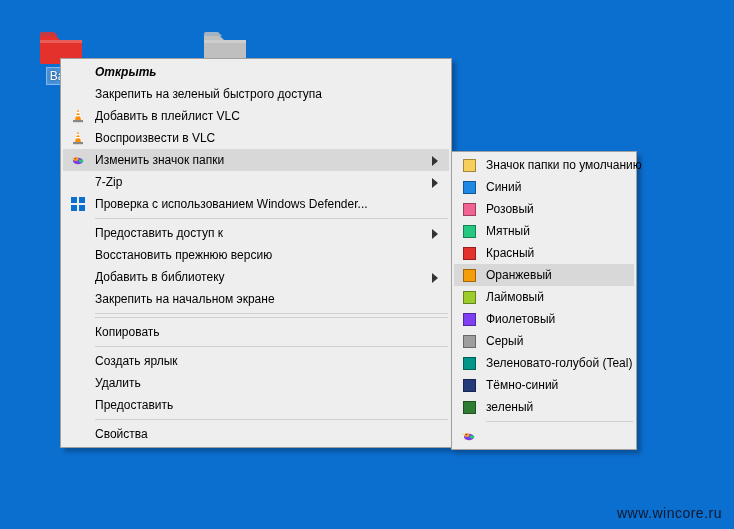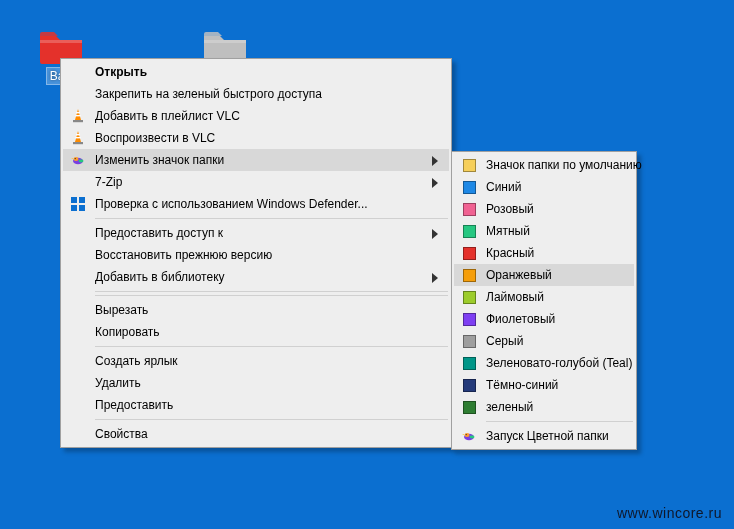--- a/index.html
+++ b/index.html
@@ -50,21 +50,21 @@
   .menu .item {
     display: flex;
     align-items: center;
     height: 22px;
     padding: 0 30px 0 32px;
     position: relative;
     white-space: nowrap;
     cursor: default;
   }
   .menu .item.hover { background: #d8d8d8; }
-  .menu .item.bold { font-weight: 600; }
+  .menu .item.bold { font-weight: 600; font-style: italic; }
   .menu .sep {
     height: 1px; margin: 3px 1px 3px 32px;
     background: #d0d0d0;
   }
   .menu .item .mi-icon {
     position: absolute; left: 6px; top: 2px;
     width: 18px; height: 18px;
     display: flex; align-items: center; justify-content: center;
   }
   .menu .item .arrow {
@@ -175,25 +175,25 @@
     </div>
     <div class="item">
       <span>Восстановить прежнюю версию</span>
     </div>
     <div class="item">
       <span>Добавить в библиотеку</span>
       <span class="arrow"><svg width="8" height="10" viewBox="0 0 8 10">
           <path d="M1 0 L7 5 L1 10 Z" fill="#333"></path>
         </svg></span>
     </div>
-    <div class="sep"></div>
-    <div class="sep"></div>
-    <div class="item">
-      <span>Вырезать</span>
-    </div>
+    <div class="item">
+      <span>Закрепить на начальном экране</span>
+    </div>
+    <div class="sep"></div>
+    <div class="sep"></div>
     <div class="item">
       <span>Копировать</span>
     </div>
     <div class="sep"></div>
     <div class="item">
       <span>Создать ярлык</span>
     </div>
     <div class="item">
       <span>Удалить</span>
     </div>
@@ -283,17 +283,16 @@
     <div class="item">
       <span class="mi-icon">
         <svg width="16" height="16" viewBox="0 0 16 16">
           <ellipse cx="8" cy="9" rx="5" ry="3.2" fill="#7a3fe0"></ellipse>
           <ellipse cx="6" cy="7" rx="2.5" ry="2" fill="#ff9d2e"></ellipse>
           <circle cx="5.2" cy="6.6" r="0.6" fill="#222"></circle>
           <path d="M3 7 L1 6.5 L3 6 Z" fill="#ffcc33"></path>
           <ellipse cx="11" cy="9" rx="2.5" ry="1.4" fill="#26c781"></ellipse>
         </svg>
       </span>
-      <span>Запуск Цветной папки</span>
     </div>
   </div>
 
 <div class="watermark">www.wincore.ru</div>
 
 </body></html>

